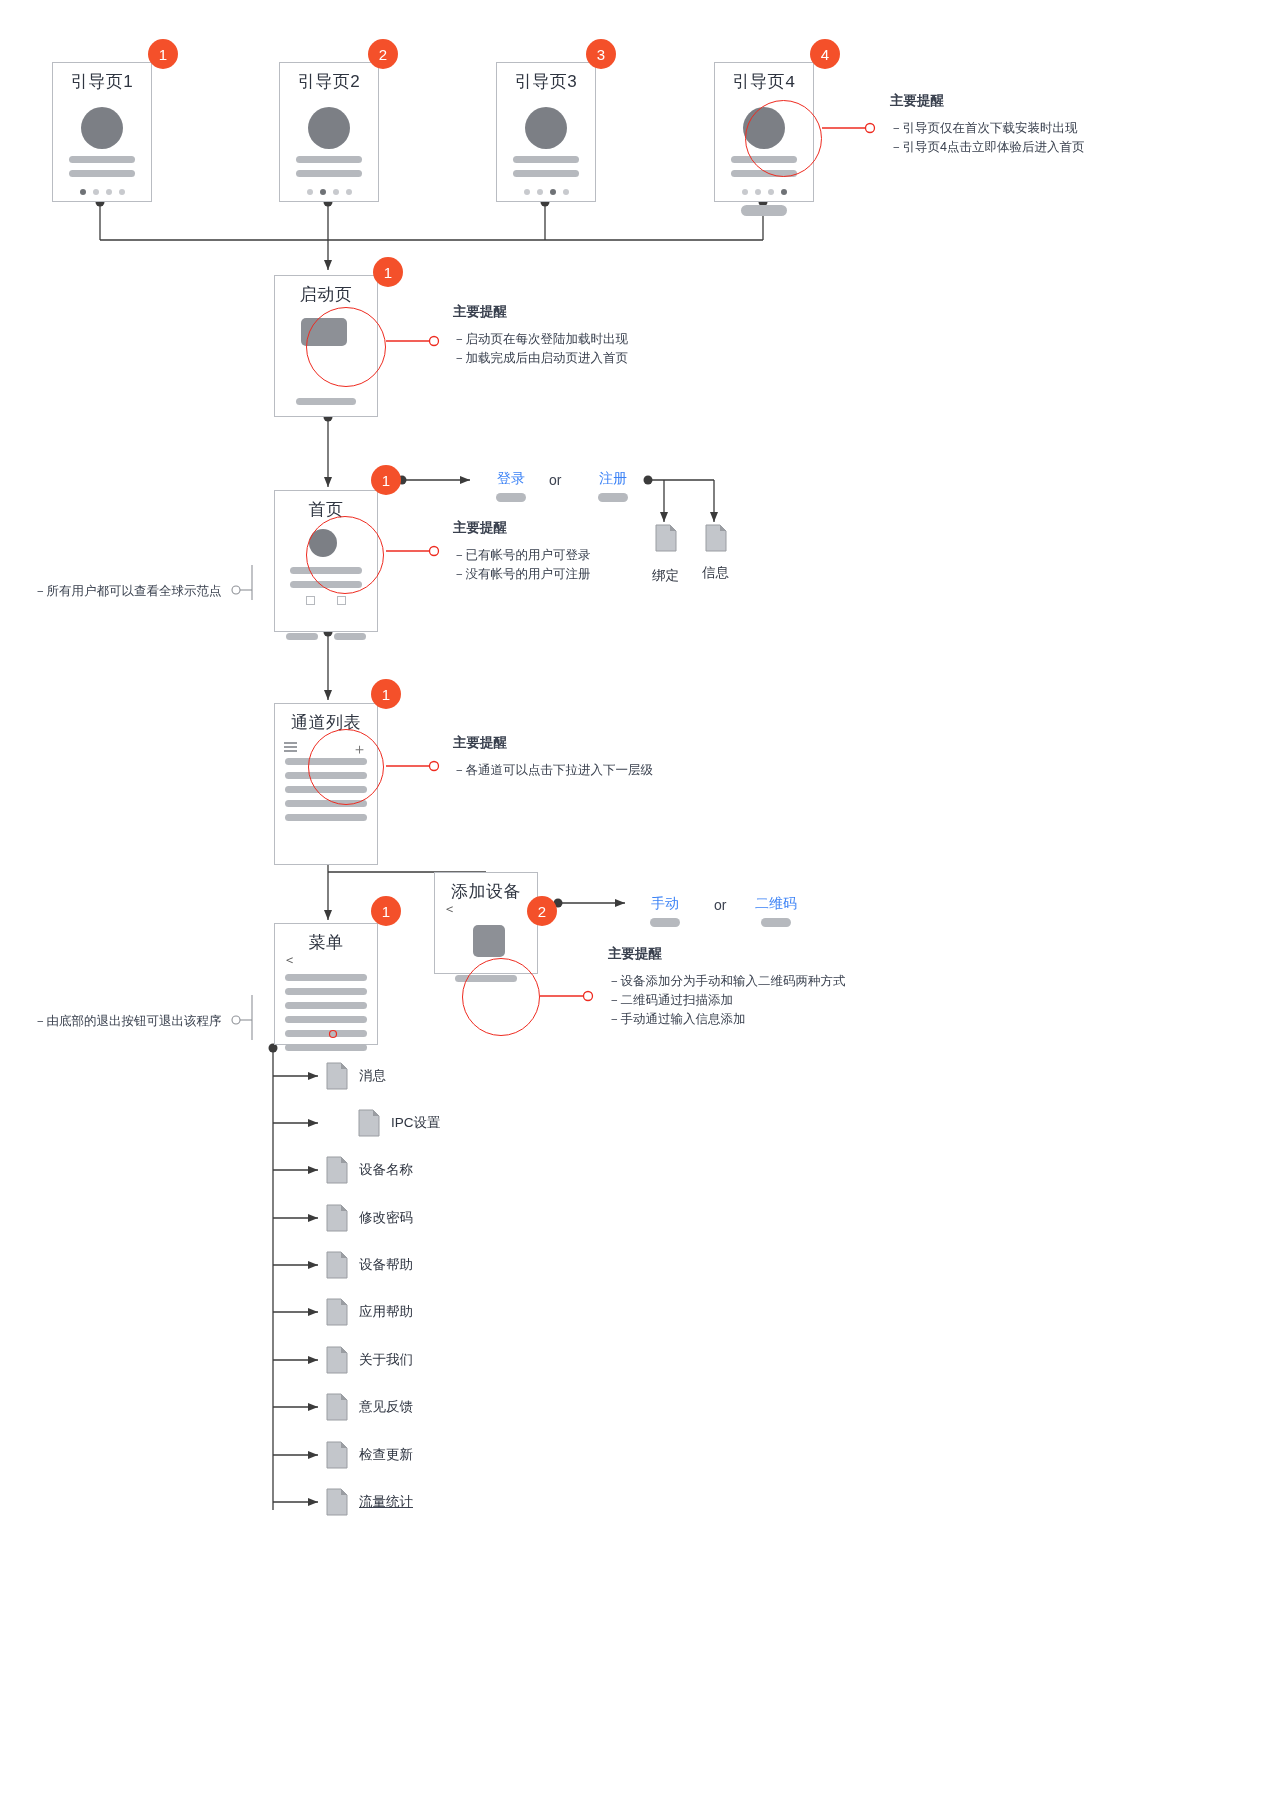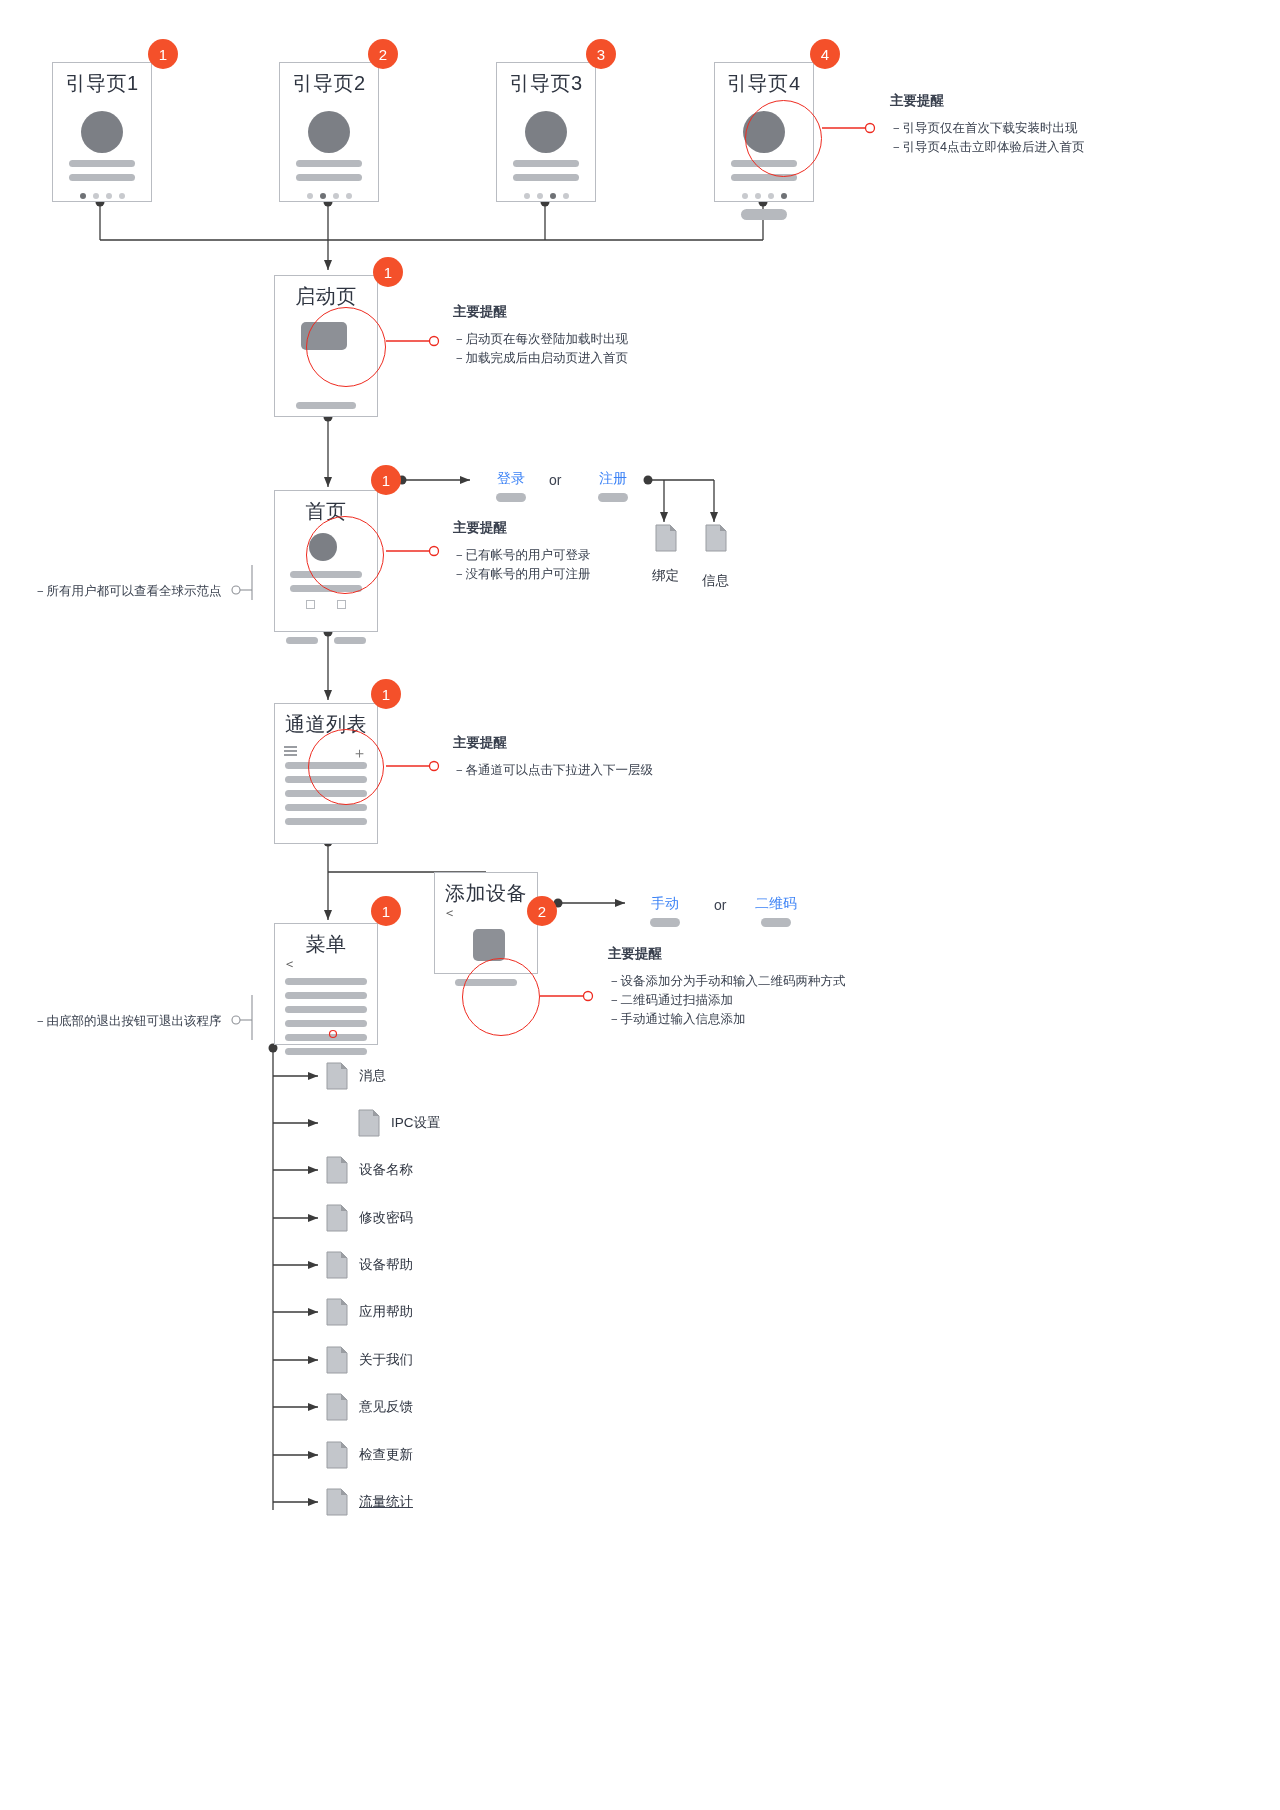--- a/index.html
+++ b/index.html
@@ -15,21 +15,21 @@
   svg.lines { position: absolute; left: 0; top: 0; width: 1280px; height: 1810px; pointer-events: none; }
 
   
   .card {
     position: absolute;
     border: 1px solid #b9bcc2;
     background: #fff;
   }
   .card-title {
     text-align: center;
-    font-size: 20px;
+    font-size: 17px;
     color: #2e3440;
     padding-top: 7px;
     letter-spacing: 0.5px;
   }
   .avatar {
     width: 42px; height: 42px; border-radius: 50%;
     background: #7c7f85;
     margin: 14px auto 0;
   }
   .bar {
@@ -273,36 +273,36 @@
     <div class="p"></div>
   </div>
 
   <div class="doc" style="left:652px; top:524px; flex-direction:column; gap:15px;">
     <svg class="docicon" viewBox="0 0 22 28">
       <path d="M1,1 L15,1 L21,7 L21,27 L1,27 Z" fill="#c3c6cb" stroke="#9a9da2" stroke-width="1"></path>
       <path d="M15,1 L21,7 L15,7 Z" fill="#9a9da2"></path>
     </svg>
     <div class="doc-label">绑定</div>
   </div>
-  <div class="doc" style="left:702px; top:524px; flex-direction:column; gap:20px;">
+  <div class="doc" style="left:702px; top:524px; flex-direction:column; gap:12px;">
     <svg class="docicon" viewBox="0 0 22 28">
       <path d="M1,1 L15,1 L21,7 L21,27 L1,27 Z" fill="#c3c6cb" stroke="#9a9da2" stroke-width="1"></path>
       <path d="M15,1 L21,7 L15,7 Z" fill="#9a9da2"></path>
     </svg>
     <div class="doc-label">信息</div>
   </div>
 
   <div class="note" style="left:453px; top:519px;">
     <div class="note-title">主要提醒</div>
     <div class="note-line">－已有帐号的用户可登录</div>
     <div class="note-line">－没有帐号的用户可注册</div>
   </div>
   <div class="side-note" style="left:34px; top:583px;">－所有用户都可以查看全球示范点</div>
 
-  <div class="card" style="left:274px; top:703px; width:104px; height:141px;">
+  <div class="card" style="left:274px; top:703px; width:104px; height:162px;">
     <div class="card-title">通道列表</div>
     <div style="position:relative; margin-top:8px;">
       <div class="hamb"></div>
       <span class="plus">＋</span>
     </div>
     <div class="menurow" style="width:82px; margin-top:14px;"></div>
     <div class="menurow" style="width:82px;"></div>
     <div class="menurow" style="width:82px;"></div>
     <div class="menurow" style="width:82px;"></div>
     <div class="menurow" style="width:82px;"></div>

